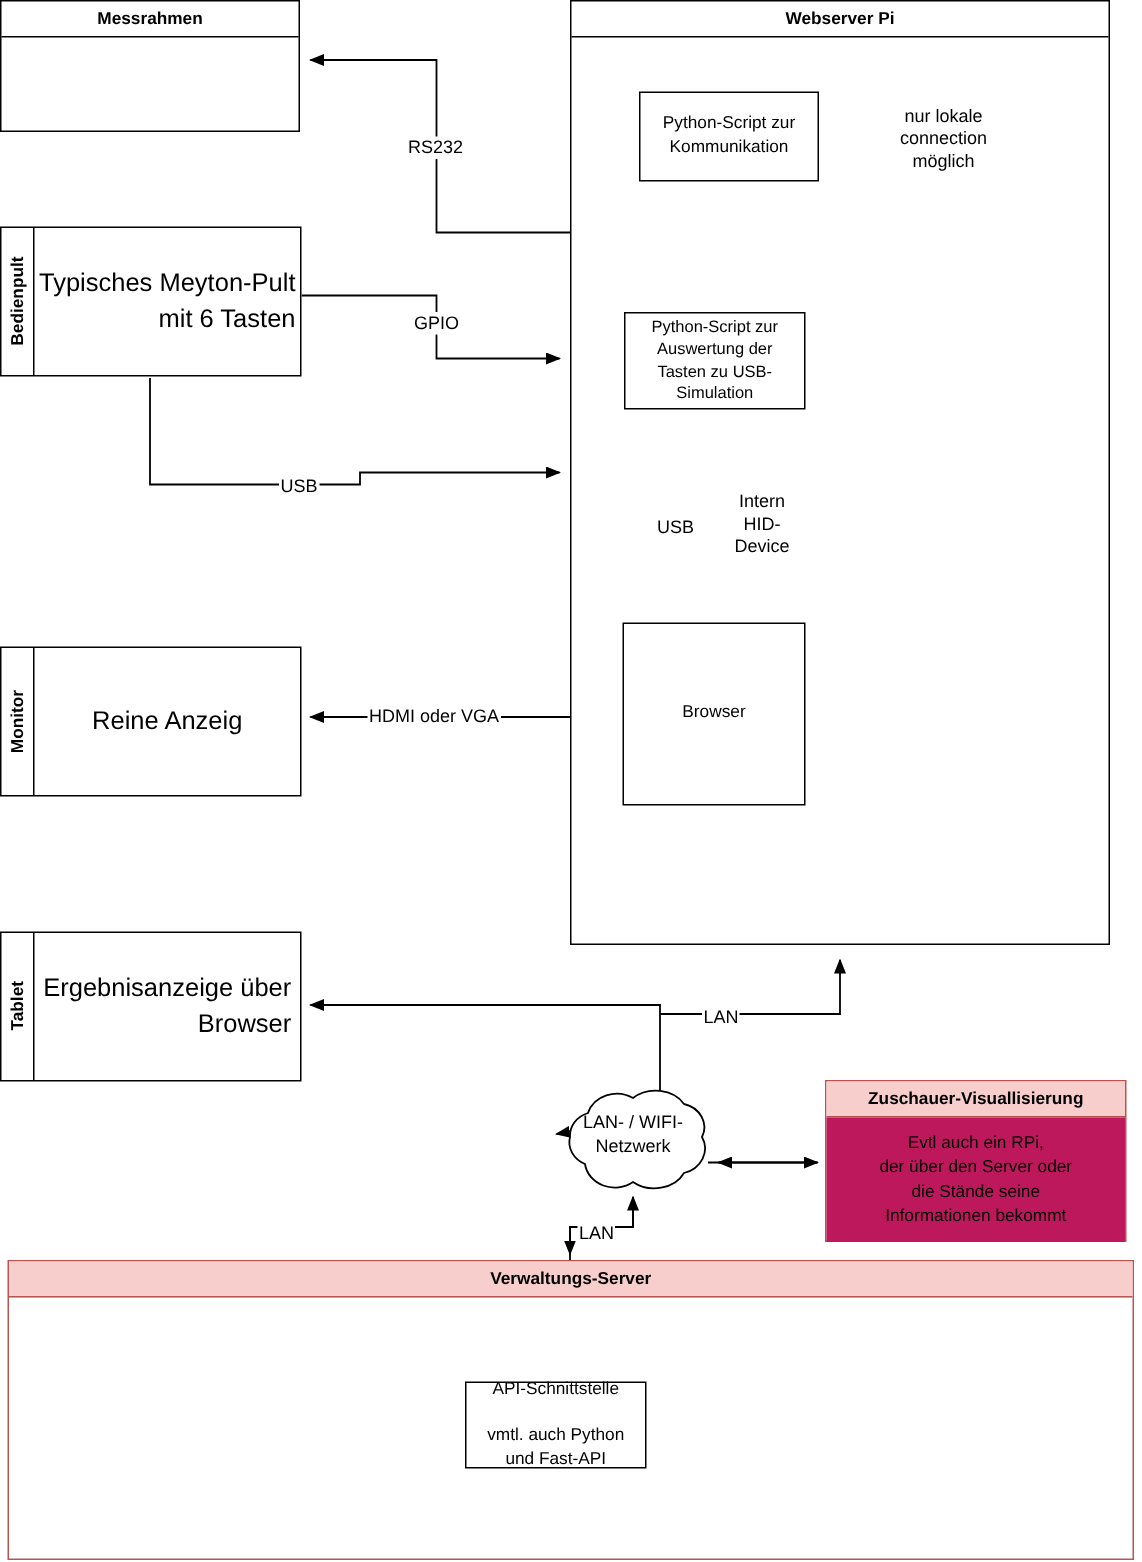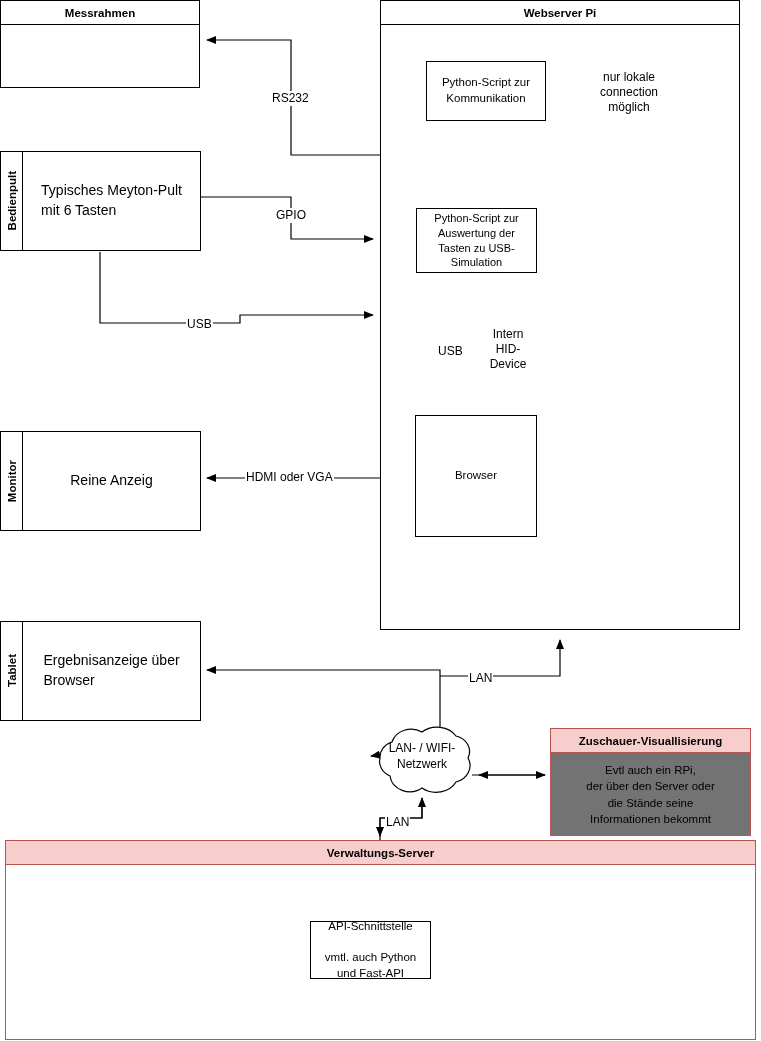--- a/index.html
+++ b/index.html
@@ -75,22 +75,22 @@
   .vbox .vlabel span {
     writing-mode: vertical-rl;
     transform: rotate(180deg);
     white-space: nowrap;
   }
   .vbox .vbody {
     flex: 1;
     display: flex;
     align-items: center;
     justify-content: center;
-    text-align: left;
-    font-size: 14px;
+    text-align: right;
+    font-size: 17px;
     color: #000000;
     line-height: 1.4;
   }
   
   .pink-panel {
     position: absolute;
     box-sizing: border-box;
     border: 1px solid #b85450;
     background: #ffffff;
   }
@@ -103,21 +103,21 @@
     display: flex;
     align-items: center;
     justify-content: center;
     font-size: 11.5px;
     font-weight: bold;
     color: #000000;
   }
   .pink-body {
     box-sizing: border-box;
     width: 100%;
-    background: #737373;
+    background: #be185d;
     display: flex;
     align-items: center;
     justify-content: center;
     text-align: center;
     font-size: 11.5px;
     color: #000000;
     line-height: 1.4;
   }
   .edge-label {
     position: absolute;
@@ -243,21 +243,21 @@
 Auswertung der
 Tasten zu USB-
 Simulation</div>
 
   <div class="box" style="left:415px; top:415px; width:122px; height:122px;">Browser</div>
 
 
   <div class="cloud-label" style="left:372px; top:740px; width:100px;">LAN- / WIFI-
 Netzwerk</div>
 
-  <div class="pink-panel" style="left:550px; top:720px; width:201px; height:108px;margin-top:8px;">
+  <div class="pink-panel" style="left:550px; top:720px; width:201px; height:108px;">
     <div class="pink-title">Zuschauer-Visuallisierung</div>
     <div class="pink-body" style="height:83px; white-space:pre-line;">Evtl auch ein RPi,
 der über den Server oder
 die Stände seine
 Informationen bekommt</div>
   </div>
 
   <div class="pink-panel" style="left:5px; top:840px; width:751px; height:200px; background:#ffffff;">
     <div class="pink-title">Verwaltungs-Server</div>
   </div>

